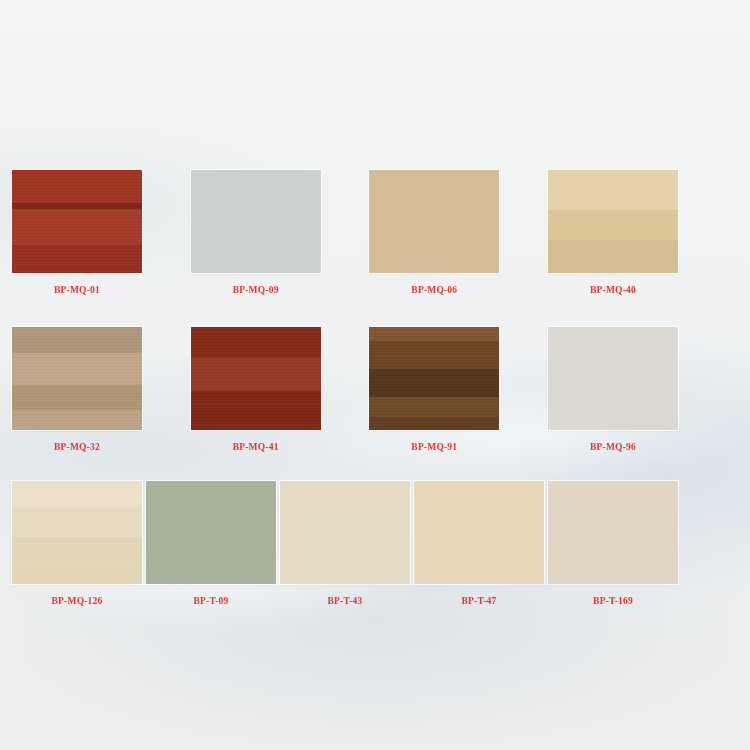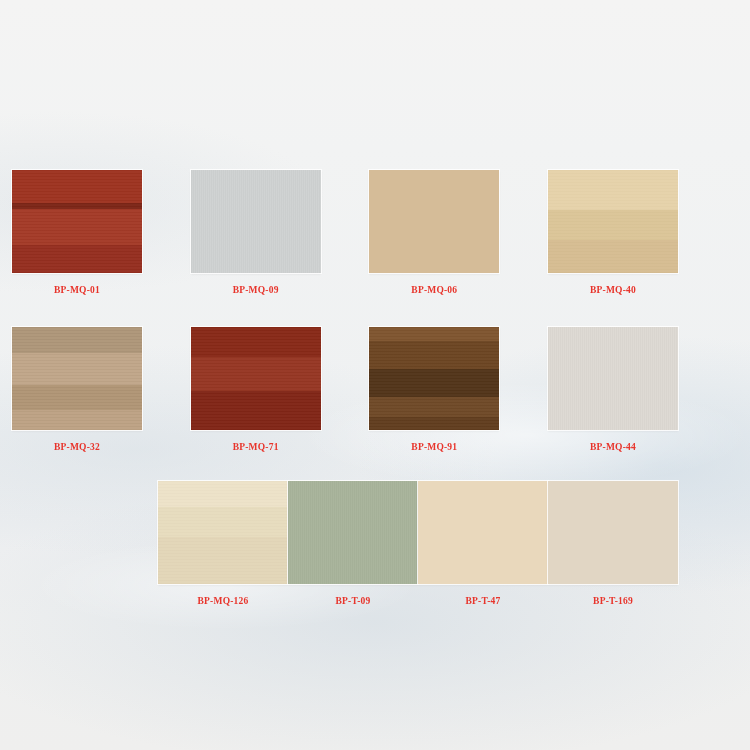--- a/index.html
+++ b/index.html
@@ -43,21 +43,21 @@
 
   .grid-row {
     position:absolute;
     left:12px;
     width:666px;
     display:flex;
     justify-content:space-between;
   }
   .grid-row.r0 { top:170px; }
   .grid-row.r1 { top:327px; }
-  .grid-row.r2 { top:481px;justify-content:flex-end; }
+  .grid-row.r2 { top:481px; }
 
   .cell {
     width:130px;
     display:flex;
     flex-direction:column;
     align-items:center;
   }
 
   .swatch {
     width:130px;
@@ -161,58 +161,64 @@
         </div>
       <div class="label">BP-MQ-32</div>
     </div>
     <div class="cell">
       <div class="swatch" title="BP-MQ-81" style="background-color: rgb(141, 42, 24);">
           <div style="position: absolute; left: 0px; right: 0px; top: 0px; height: 30px; background-color: rgb(139, 42, 24); box-shadow: rgba(0, 0, 0, 0.02) 0px 0px 0px 999px inset;"></div>
           <div style="position: absolute; left: 0px; right: 0px; top: 30px; height: 34px; background-color: rgb(147, 48, 28); box-shadow: rgba(255, 255, 255, 0.03) 0px 0px 0px 999px inset;"></div>
           <div style="position: absolute; left: 0px; right: 0px; top: 64px; height: 39px; background-color: rgb(135, 39, 23); box-shadow: rgba(0, 0, 0, 0.04) 0px 0px 0px 999px inset;"></div>
           <div class="grain fine"></div>
         </div>
-      <div class="label">BP-MQ-71</div>
+      <div class="label">BP-MQ-41</div>
     </div>
     <div class="cell">
       <div class="swatch" title="BP-MQ-91" style="background-color: rgb(107, 69, 34);">
           <div style="position: absolute; left: 0px; right: 0px; top: 0px; height: 14px; background-color: rgb(123, 80, 41); box-shadow: rgba(255, 255, 255, 0.03) 0px 0px 0px 999px inset;"></div>
           <div style="position: absolute; left: 0px; right: 0px; top: 14px; height: 28px; background-color: rgb(111, 71, 35); box-shadow: rgba(0, 0, 0, 0.02) 0px 0px 0px 999px inset;"></div>
           <div style="position: absolute; left: 0px; right: 0px; top: 42px; height: 28px; background-color: rgb(91, 58, 28); box-shadow: rgba(0, 0, 0, 0.09) 0px 0px 0px 999px inset;"></div>
           <div style="position: absolute; left: 0px; right: 0px; top: 70px; height: 20px; background-color: rgb(109, 70, 35); box-shadow: rgba(255, 255, 255, 0.02) 0px 0px 0px 999px inset;"></div>
           <div style="position: absolute; left: 0px; right: 0px; top: 90px; height: 13px; background-color: rgb(101, 64, 32); box-shadow: rgba(0, 0, 0, 0.04) 0px 0px 0px 999px inset;"></div>
           <div class="grain fine"></div>
         </div>
       <div class="label">BP-MQ-91</div>
     </div>
     <div class="cell">
       <div class="swatch" title="BP-MQ-96" style="background-color: rgb(221, 217, 211);">
           <div class="grain speck"></div>
         </div>
-      <div class="label">BP-MQ-44</div>
+      <div class="label">BP-MQ-96</div>
     </div>
   </div>
 
   <div class="grid-row r2">
     <div class="cell">
       <div class="swatch" title="BP-MQ-126" style="background-color: rgb(236, 224, 195);">
           <div style="position: absolute; left: 0px; right: 0px; top: 0px; height: 26px; background-color: rgb(236, 225, 198); box-shadow: rgba(255, 255, 255, 0.05) 0px 0px 0px 999px inset;"></div>
           <div style="position: absolute; left: 0px; right: 0px; top: 26px; height: 30px; background-color: rgb(234, 223, 193); box-shadow: rgba(0, 0, 0, 0.01) 0px 0px 0px 999px inset;"></div>
           <div style="position: absolute; left: 0px; right: 0px; top: 56px; height: 47px; background-color: rgb(232, 219, 188); box-shadow: rgba(0, 0, 0, 0.02) 0px 0px 0px 999px inset;"></div>
           <div class="grain fine soft"></div>
         </div>
       <div class="label">BP-MQ-126</div>
     </div>
     <div class="cell">
       <div class="swatch" title="BP-T-09" style="background-color: rgb(168, 180, 155);">
           <div class="grain speck"></div>
         </div>
       <div class="label">BP-T-09</div>
     </div>
     <div class="cell">
+      <div class="swatch" title="BP-T-43" style="background-color: rgb(230, 220, 197);">
+          <div class="grain none"></div>
+        </div>
+      <div class="label">BP-T-43</div>
+    </div>
+    <div class="cell">
       <div class="swatch" title="BP-T-58" style="background-color: rgb(233, 216, 188);">
           <div class="grain none"></div>
         </div>
       <div class="label">BP-T-47</div>
     </div>
     <div class="cell">
       <div class="swatch" title="BP-T-169" style="background-color: rgb(225, 214, 196);">
           <div class="grain none"></div>
         </div>
       <div class="label">BP-T-169</div>

